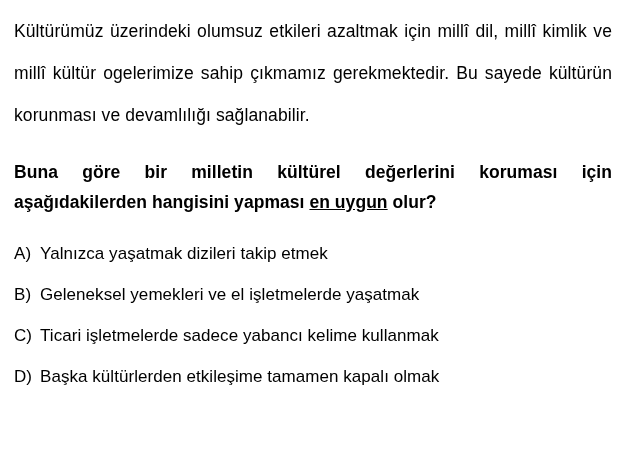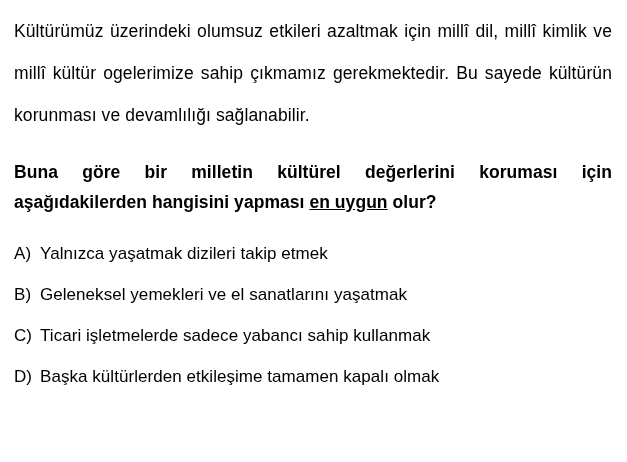--- a/index.html
+++ b/index.html
@@ -82,26 +82,26 @@
 
   <div class="choices">
 
     <div class="choice">
       <span class="marker">A)</span>
       <span class="text">Yalnızca yaşatmak dizileri takip etmek</span>
     </div>
 
     <div class="choice">
       <span class="marker">B)</span>
-      <span class="text">Geleneksel yemekleri ve el sanatlarını yaşatmak</span>
+      <span class="text">Geleneksel yemekleri ve el işletmelerde yaşatmak</span>
     </div>
 
     <div class="choice">
       <span class="marker">C)</span>
-      <span class="text">Ticari işletmelerde sadece yabancı sahip kullanmak</span>
+      <span class="text">Ticari işletmelerde sadece yabancı kelime kullanmak</span>
     </div>
 
     <div class="choice">
       <span class="marker">D)</span>
       <span class="text">Başka kültürlerden etkileşime tamamen kapalı olmak</span>
     </div>
 
   </div>
 
 </div>

